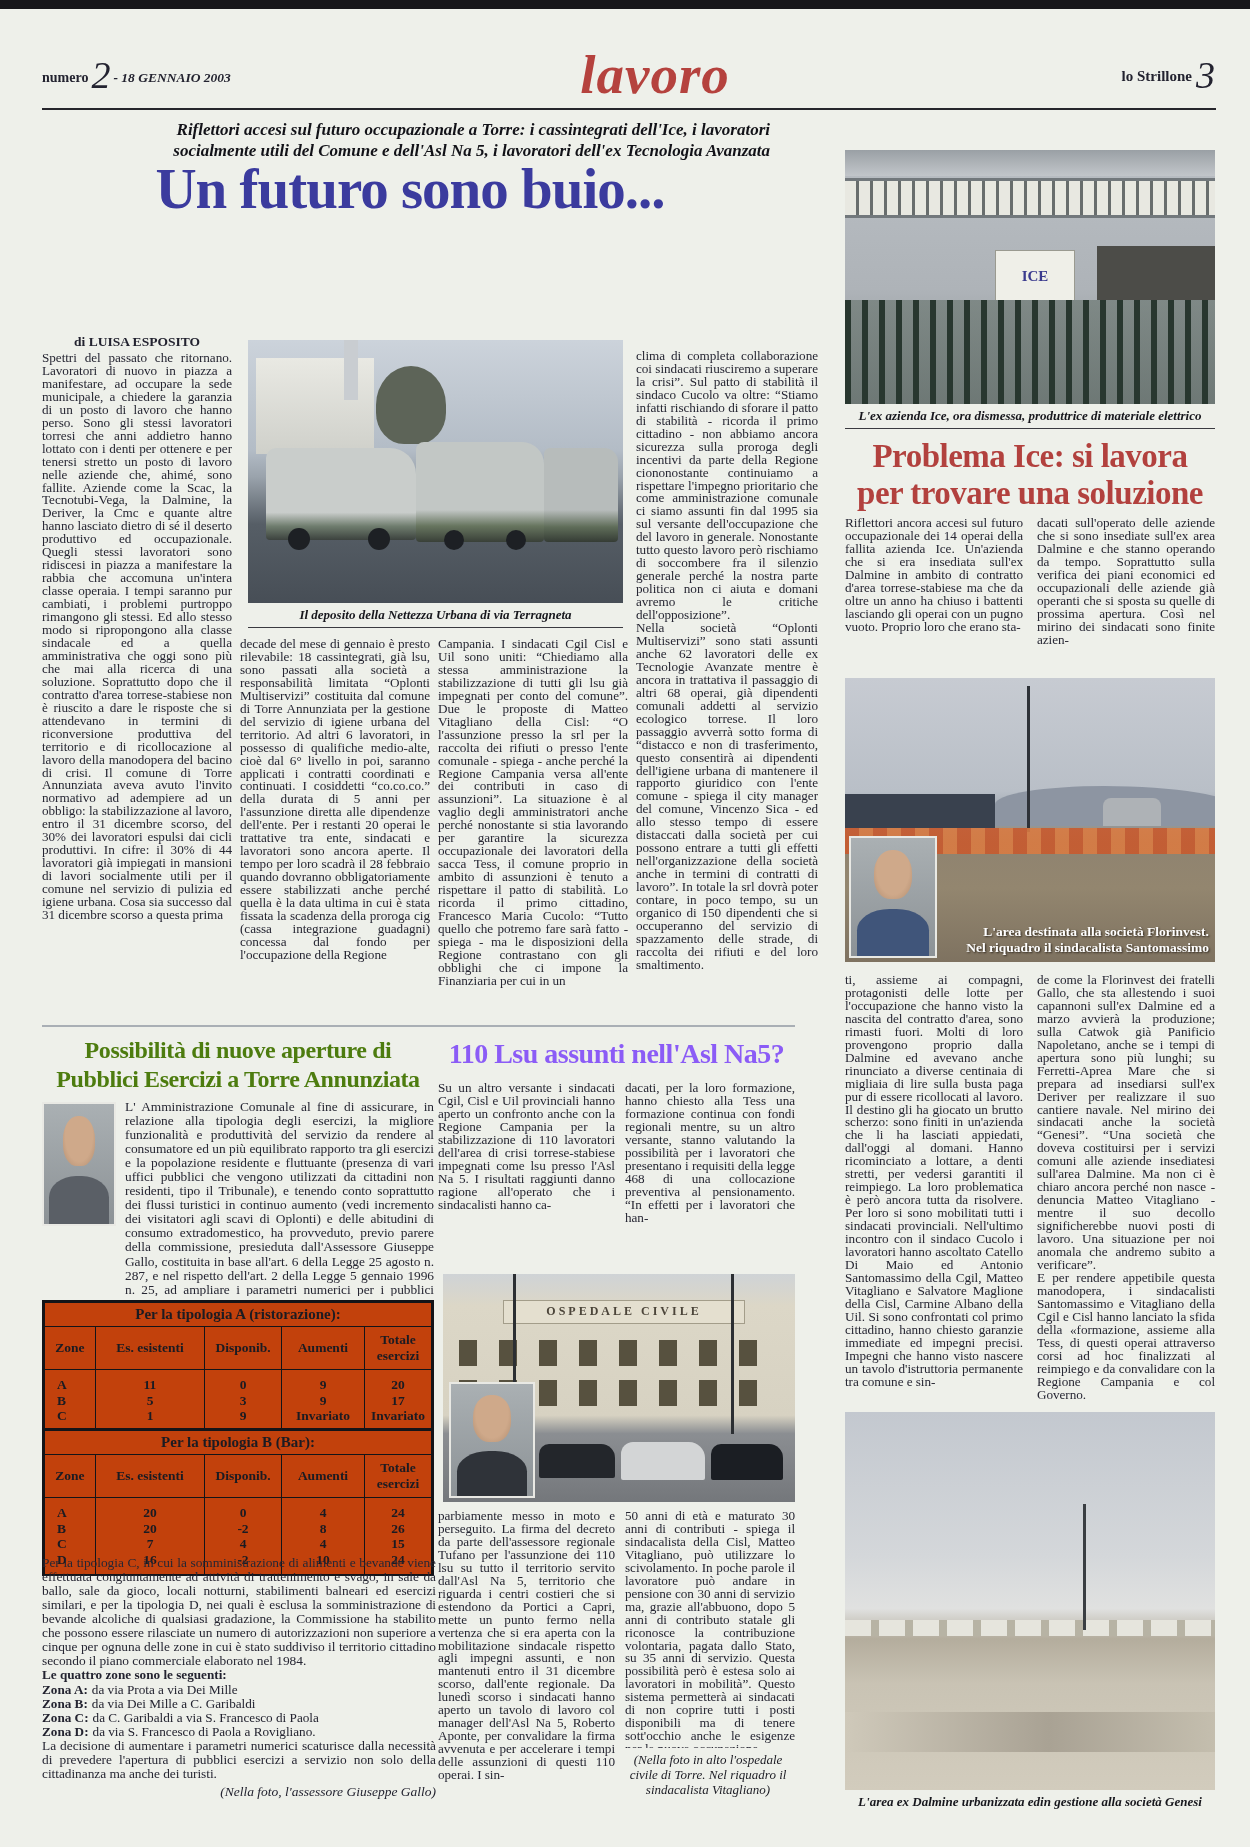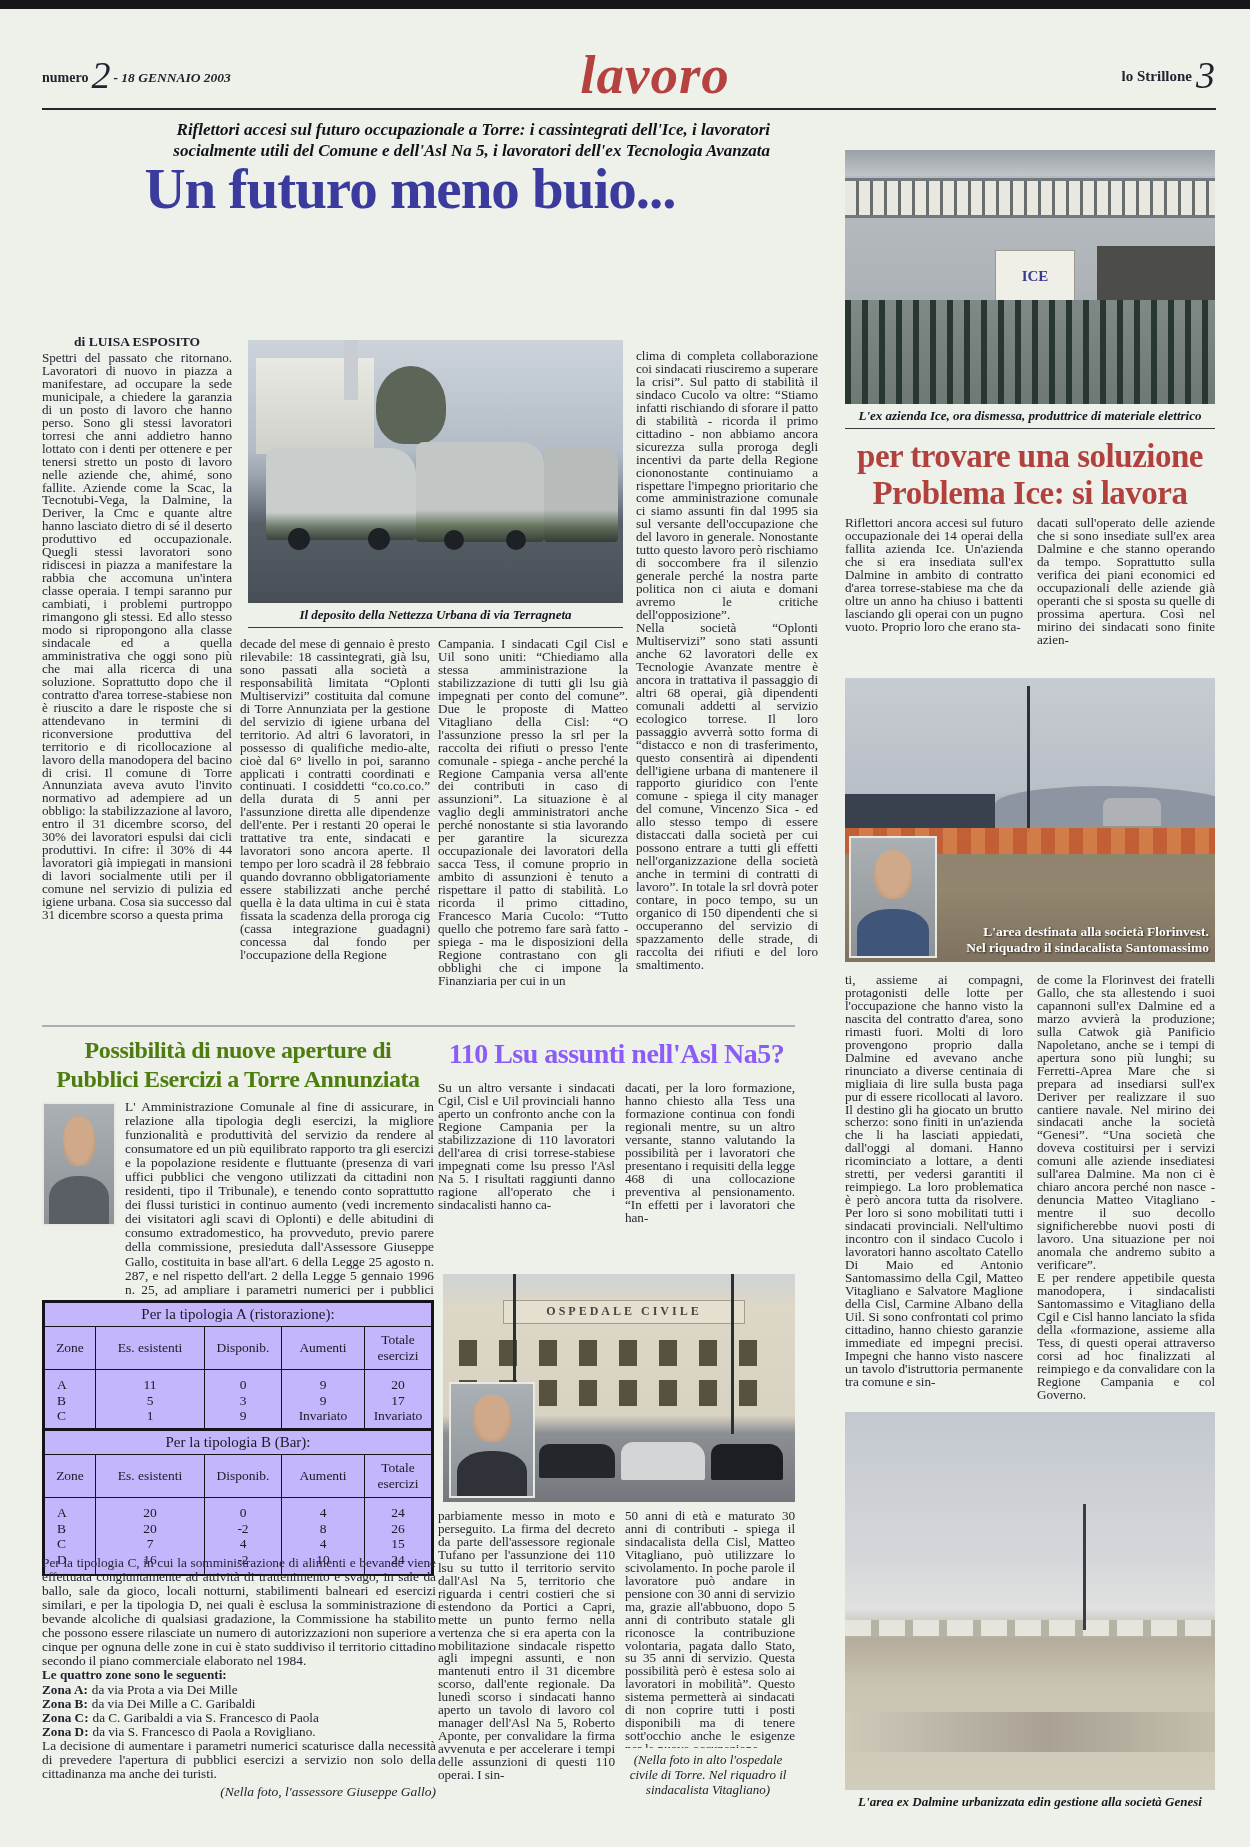--- a/index.html
+++ b/index.html
@@ -12,21 +12,21 @@
   .bodytext{font-size:13.2px;line-height:12.95px;text-align:justify;white-space:pre-line;
             overflow:hidden;color:#262633;letter-spacing:-0.05px;}
   .caption{font-style:italic;font-weight:bold;font-size:13px;color:#17171d;text-align:center;line-height:15px;}
   .rule{background:#3a3a40;height:1px;}
   .photo{overflow:hidden;}
   .portrait{position:relative;background:linear-gradient(180deg,#aab0b3,#8c9296);border:2px solid #e9e9e4;box-sizing:border-box;}
   .portrait .head{position:absolute;left:50%;top:10%;width:46%;height:42%;margin-left:-23%;
                   background:radial-gradient(ellipse at 50% 40%,#cfa98a 60%,#b08c6f);border-radius:46% 46% 42% 42%;}
   .portrait .torso{position:absolute;left:50%;bottom:0;width:86%;height:40%;margin-left:-43%;
                   background:#3a4150;border-radius:45% 45% 0 0;}
-  .ztable{border-collapse:collapse;background:#c4b5fd;color:#1b1b22;font-weight:normal;
+  .ztable{border-collapse:collapse;background:#c2410c;color:#1b1b22;font-weight:bold;
           box-shadow:0 0 0 2px #141418;}
   .ztable td{border:1.5px solid #141418;text-align:center;vertical-align:middle;}
   .ztable .t-title td{font-size:15px;padding:3px 0;}
   .ztable .t-head td{font-size:13.5px;padding:5px 1px;}
   .ztable .t-row td{font-size:13.5px;padding:0 2px;line-height:15.5px;border-top:none;border-bottom:none;}
   .ztable .t-row.first td{padding-top:7px;}
   .ztable .t-row.last td{padding-bottom:7px;text-align:center;}
   .ztable .t-row td:first-child{text-align:left;padding-left:12px;}
   .zoneline{font-size:13.2px;line-height:14.2px;}
   .zoneline b{margin-right:4px;}
@@ -45,21 +45,21 @@
               font-size:55px;line-height:58px;color:#b5423e;letter-spacing:1px;">lavoro</div>
   <div class="abs" style="left:960px;top:60px;width:255px;text-align:right;white-space:nowrap;">
     <span style="font-weight:bold;font-size:15px;">lo Strillone</span><span style="font-style:italic;font-size:38px;line-height:30px;vertical-align:-7px;margin-left:4px;">3</span>
   </div>
   <div class="abs" style="left:42px;top:108px;width:1174px;height:2px;background:#26262c;"></div>
 
   <div class="abs" style="left:50px;top:120px;width:720px;text-align:right;font-weight:bold;font-style:italic;font-size:17px;line-height:20.5px;color:#121218;">
     <span style="display:block;">Riflettori accesi sul futuro occupazionale a Torre: i cassintegrati dell'Ice, i lavoratori</span>
     <span style="display:block;">socialmente utili del Comune e dell'Asl Na 5, i lavoratori dell'ex Tecnologia Avanzata</span>
   </div>
-  <div class="abs" style="left:45px;top:158px;width:730px;text-align:center;font-weight:bold;font-size:57px;line-height:62px;color:#3b3b9e;letter-spacing:-1px;">Un futuro meno buio...</div>
+  <div class="abs" style="left:45px;top:158px;width:730px;text-align:center;font-weight:bold;font-size:57px;line-height:62px;color:#3b3b9e;letter-spacing:-1px;">Un futuro sono buio...</div>
   <div class="abs" style="left:42px;top:334px;width:190px;text-align:center;font-weight:bold;font-size:13.5px;">di LUISA ESPOSITO</div>
 
   <div class="abs photo" style="left:248px;top:340px;width:375px;height:263px;background:linear-gradient(180deg,#ccd3db 0%,#b3bcc6 42%,#9aa3ac 52%,#565e66 70%,#474e56 100%);">
     <div class="abs" style="left:8px;top:18px;width:118px;height:96px;background:linear-gradient(180deg,#e9e9e3,#cfd0ca);"></div>
     <div class="abs" style="left:96px;top:0;width:14px;height:60px;background:#c9cdd1;"></div>
     <div class="abs" style="left:128px;top:26px;width:70px;height:78px;background:#5d6458;border-radius:50% 50% 40% 40%;"></div>
     <div class="abs" style="left:18px;top:108px;width:150px;height:92px;background:linear-gradient(180deg,#c9cdcb 70%,#6f7d6e 85%,#3c423e);border-radius:10px 26px 4px 4px;"></div>
     <div class="abs" style="left:168px;top:102px;width:128px;height:100px;background:linear-gradient(180deg,#c2c7c5 68%,#67755f 84%,#394038);border-radius:8px 22px 4px 4px;"></div>
     <div class="abs" style="left:296px;top:108px;width:74px;height:94px;background:linear-gradient(180deg,#b7bcbb 66%,#5f6d59 84%,#353c35);border-radius:6px 14px 4px 4px;"></div>
     <div class="abs" style="left:40px;top:188px;width:22px;height:22px;background:#1d2024;border-radius:50%;"></div>
@@ -82,22 +82,22 @@
     <div class="abs" style="left:252px;top:96px;width:118px;height:92px;background:#4c4c48;"></div>
     <div class="abs" style="left:150px;top:100px;width:78px;height:52px;background:#efefe8;border:1px solid #9a9a90;text-align:center;">
       <span style="font-weight:bold;color:#3b3b8e;font-size:15px;line-height:50px;">ICE</span>
     </div>
     <div class="abs" style="left:0;top:150px;width:370px;height:104px;background:repeating-linear-gradient(90deg,#28372f 0 6px,rgba(130,140,138,0.55) 6px 17px),linear-gradient(180deg,#7b8582,#55605c);"></div>
   </div>
   <div class="abs caption" style="left:845px;top:408px;width:370px;">L'ex azienda Ice, ora dismessa, produttrice di materiale elettrico</div>
   <div class="abs rule" style="left:845px;top:428px;width:370px;"></div>
 
   <div class="abs" style="left:838px;top:438px;width:384px;text-align:center;font-weight:bold;font-size:33px;line-height:37px;color:#b2413e;letter-spacing:-0.5px;">
+    <span style="display:block;">Problema Ice: si lavora</span>
     <span style="display:block;">per trovare una soluzione</span>
-    <span style="display:block;">Problema Ice: si lavora</span>
   </div>
 
   <div class="abs bodytext" style="left:845px;top:517px;width:178px;height:148px;">Riflettori ancora accesi sul futuro occupazionale dei 14 operai della fallita azienda Ice. Un'azienda che si era insediata sull'ex Dalmine in ambito di contratto d'area torrese-stabiese ma che da oltre un anno ha chiuso i battenti lasciando gli operai con un pugno vuoto. Proprio loro che erano sta-</div>
   <div class="abs bodytext" style="left:1037px;top:517px;width:178px;height:148px;">dacati sull'operato delle aziende che si sono insediate sull'ex area Dalmine e che stanno operando da tempo. Soprattutto sulla verifica dei piani economici ed occupazionali delle aziende già operanti che si sposta su quelle di prossima apertura. Così nel mirino dei sindacati sono finite azien-</div>
 
   <div class="abs photo" style="left:845px;top:678px;width:370px;height:284px;background:linear-gradient(180deg,#c7cbd2 0%,#b9bfc7 40%,#9ba3ad 48%,#8f8370 58%,#93866f 74%,#7e7260 100%);">
     <div class="abs" style="left:150px;top:108px;width:240px;height:40px;background:#8d95a2;border-radius:50% 60% 0 0;"></div>
     <div class="abs" style="left:0;top:116px;width:150px;height:34px;background:#39414e;"></div>
     <div class="abs" style="left:258px;top:120px;width:58px;height:28px;background:#aeb2b6;border-radius:8px 8px 0 0;"></div>
     <div class="abs" style="left:182px;top:8px;width:3px;height:146px;background:#2e3238;"></div>

